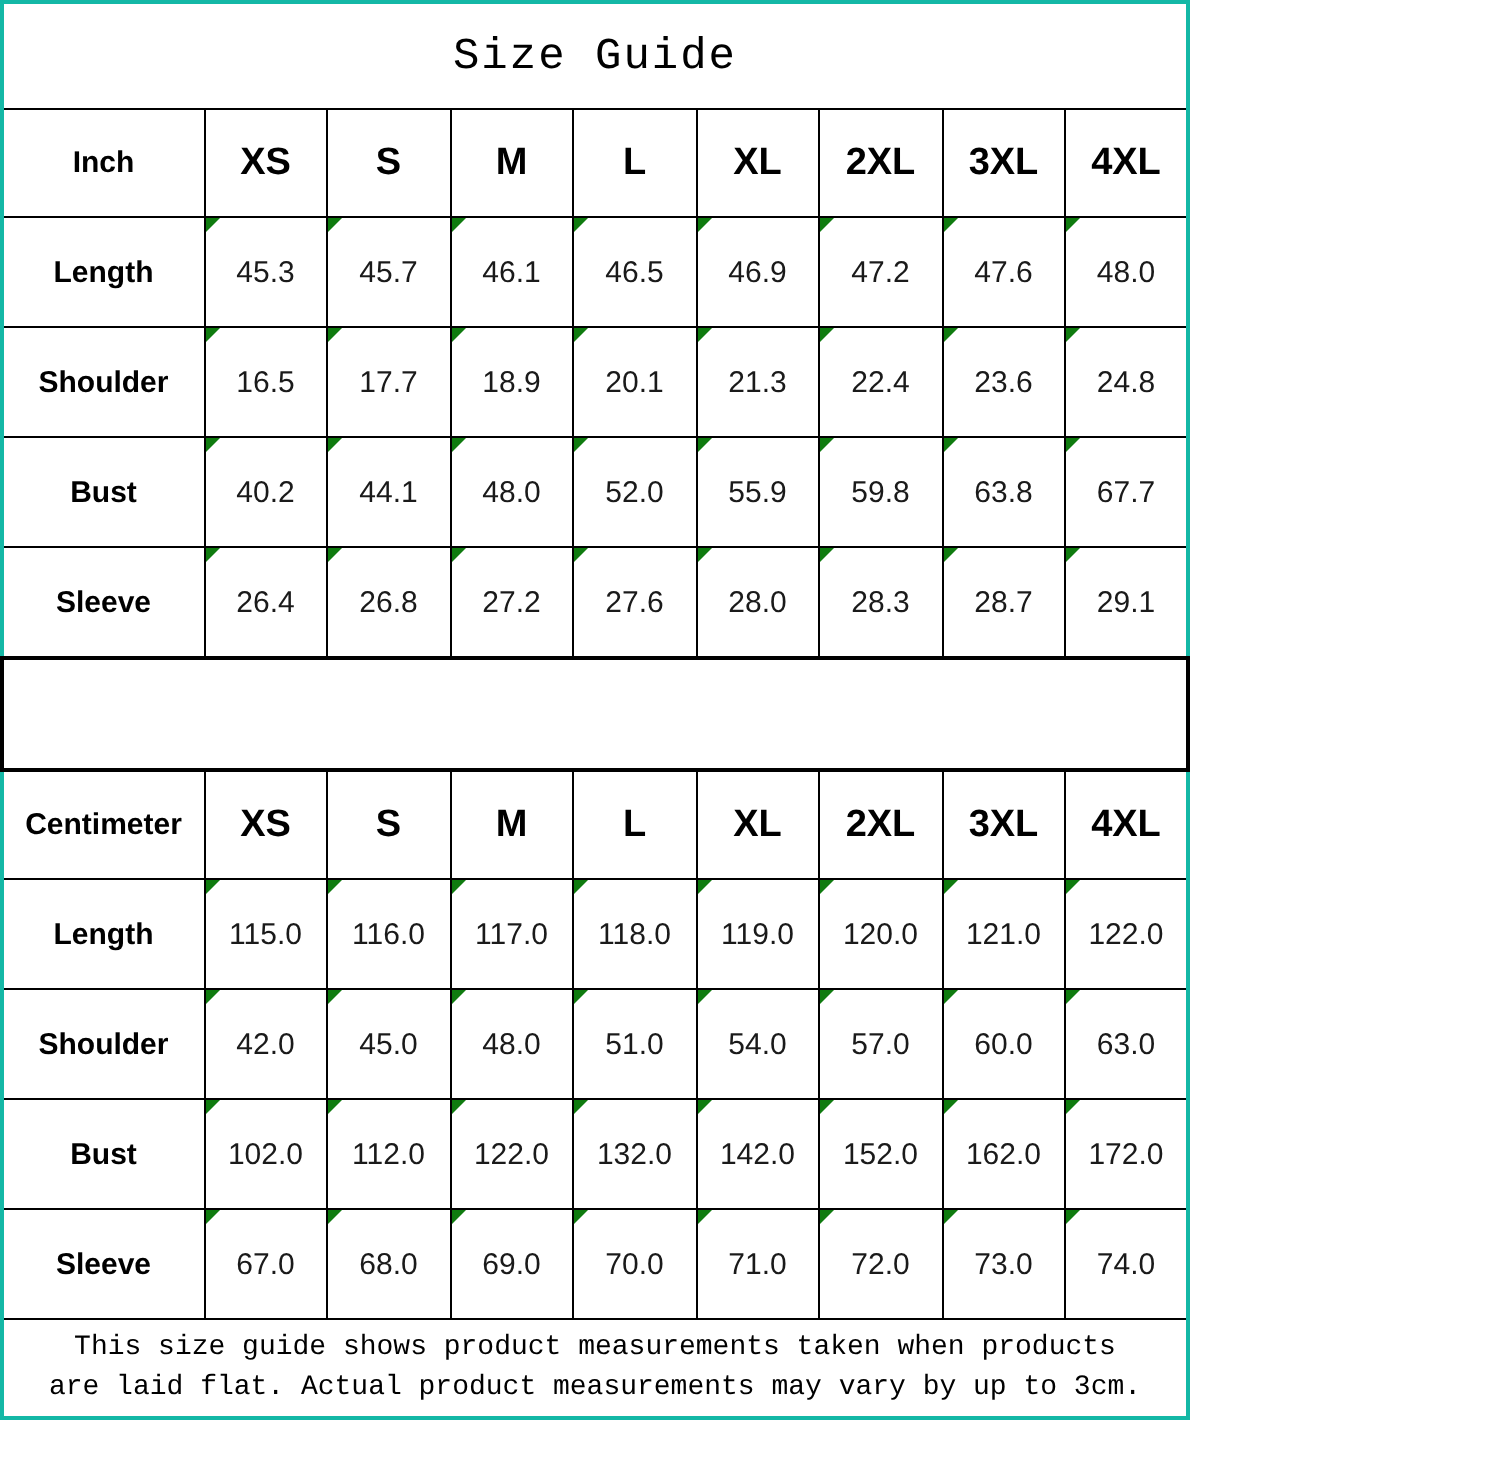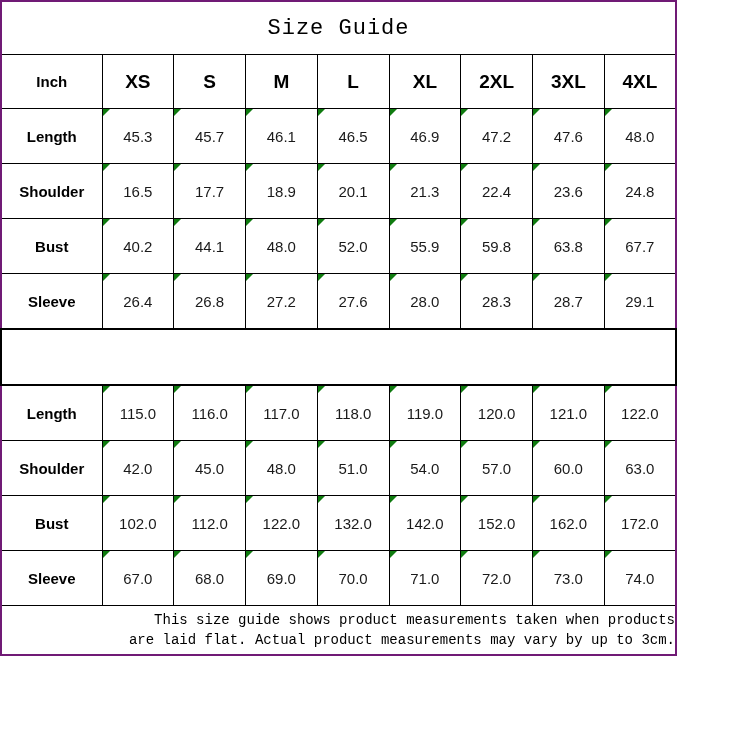--- a/index.html
+++ b/index.html
@@ -2,22 +2,22 @@
 <html style="--tri: #0f7b0f;"><head>
 <meta charset="utf-8">
 <style>
   html,body{margin:0;padding:0;background:#ffffff;}
   .page{
     width:751px;height:730px;background:#ffffff;position:relative;
     font-family:"Liberation Sans",sans-serif;color:#000;
     box-sizing:border-box;
   }
   table.size-guide{
-    width:677px;border-collapse:collapse;table-layout:fixed;
-    border:2px solid #701a75;
+    width:595px;border-collapse:collapse;table-layout:fixed;
+    border:2px solid #14b8a6;
   }
   col.label-col{width:101px;}
   td,th{
     border:1px solid #000;
     text-align:center;vertical-align:middle;
     padding:0;position:relative;
     font-size:15px;color:#1a1a1a;
     overflow:hidden;white-space:nowrap;
   }
   tr.title-row td{
@@ -34,21 +34,20 @@
   tr.gap-row td{
     height:54px;
     border-top:2px solid #000;border-bottom:2px solid #000;
     border-left:2px solid #000;border-right:2px solid #000;
   }
   tr.footer-row td{
     height:48px;
     font-family:"Liberation Mono","DejaVu Sans Mono",monospace;
     font-size:14px;line-height:20px;color:#000;
     white-space:normal;
-    text-align:right;
   }
   .corner-tri{
     position:absolute;top:0;left:0;width:0;height:0;
     border-top:7px solid var(--tri,#0f7b0f);
     border-right:7px solid transparent;
   }
   .footer-line{display:block;}
 </style>
 </head>
 <body>
@@ -127,20 +126,31 @@
           <td><span class="corner-tri"></span>28.7</td>
           <td><span class="corner-tri"></span>29.1</td>
         </tr>
       </tbody>
     <tbody>
       <tr class="gap-row">
         <td colspan="9"></td>
       </tr>
     </tbody>
     <tbody>
+        <tr class="header-row">
+          <th class="unit-header">Centimeter</th>
+          <th class="size-header">XS</th>
+          <th class="size-header">S</th>
+          <th class="size-header">M</th>
+          <th class="size-header">L</th>
+          <th class="size-header">XL</th>
+          <th class="size-header">2XL</th>
+          <th class="size-header">3XL</th>
+          <th class="size-header">4XL</th>
+        </tr>
         <tr class="data-row">
           <th class="row-label">Length</th>
           <td><span class="corner-tri"></span>115.0</td>
           <td><span class="corner-tri"></span>116.0</td>
           <td><span class="corner-tri"></span>117.0</td>
           <td><span class="corner-tri"></span>118.0</td>
           <td><span class="corner-tri"></span>119.0</td>
           <td><span class="corner-tri"></span>120.0</td>
           <td><span class="corner-tri"></span>121.0</td>
           <td><span class="corner-tri"></span>122.0</td>

